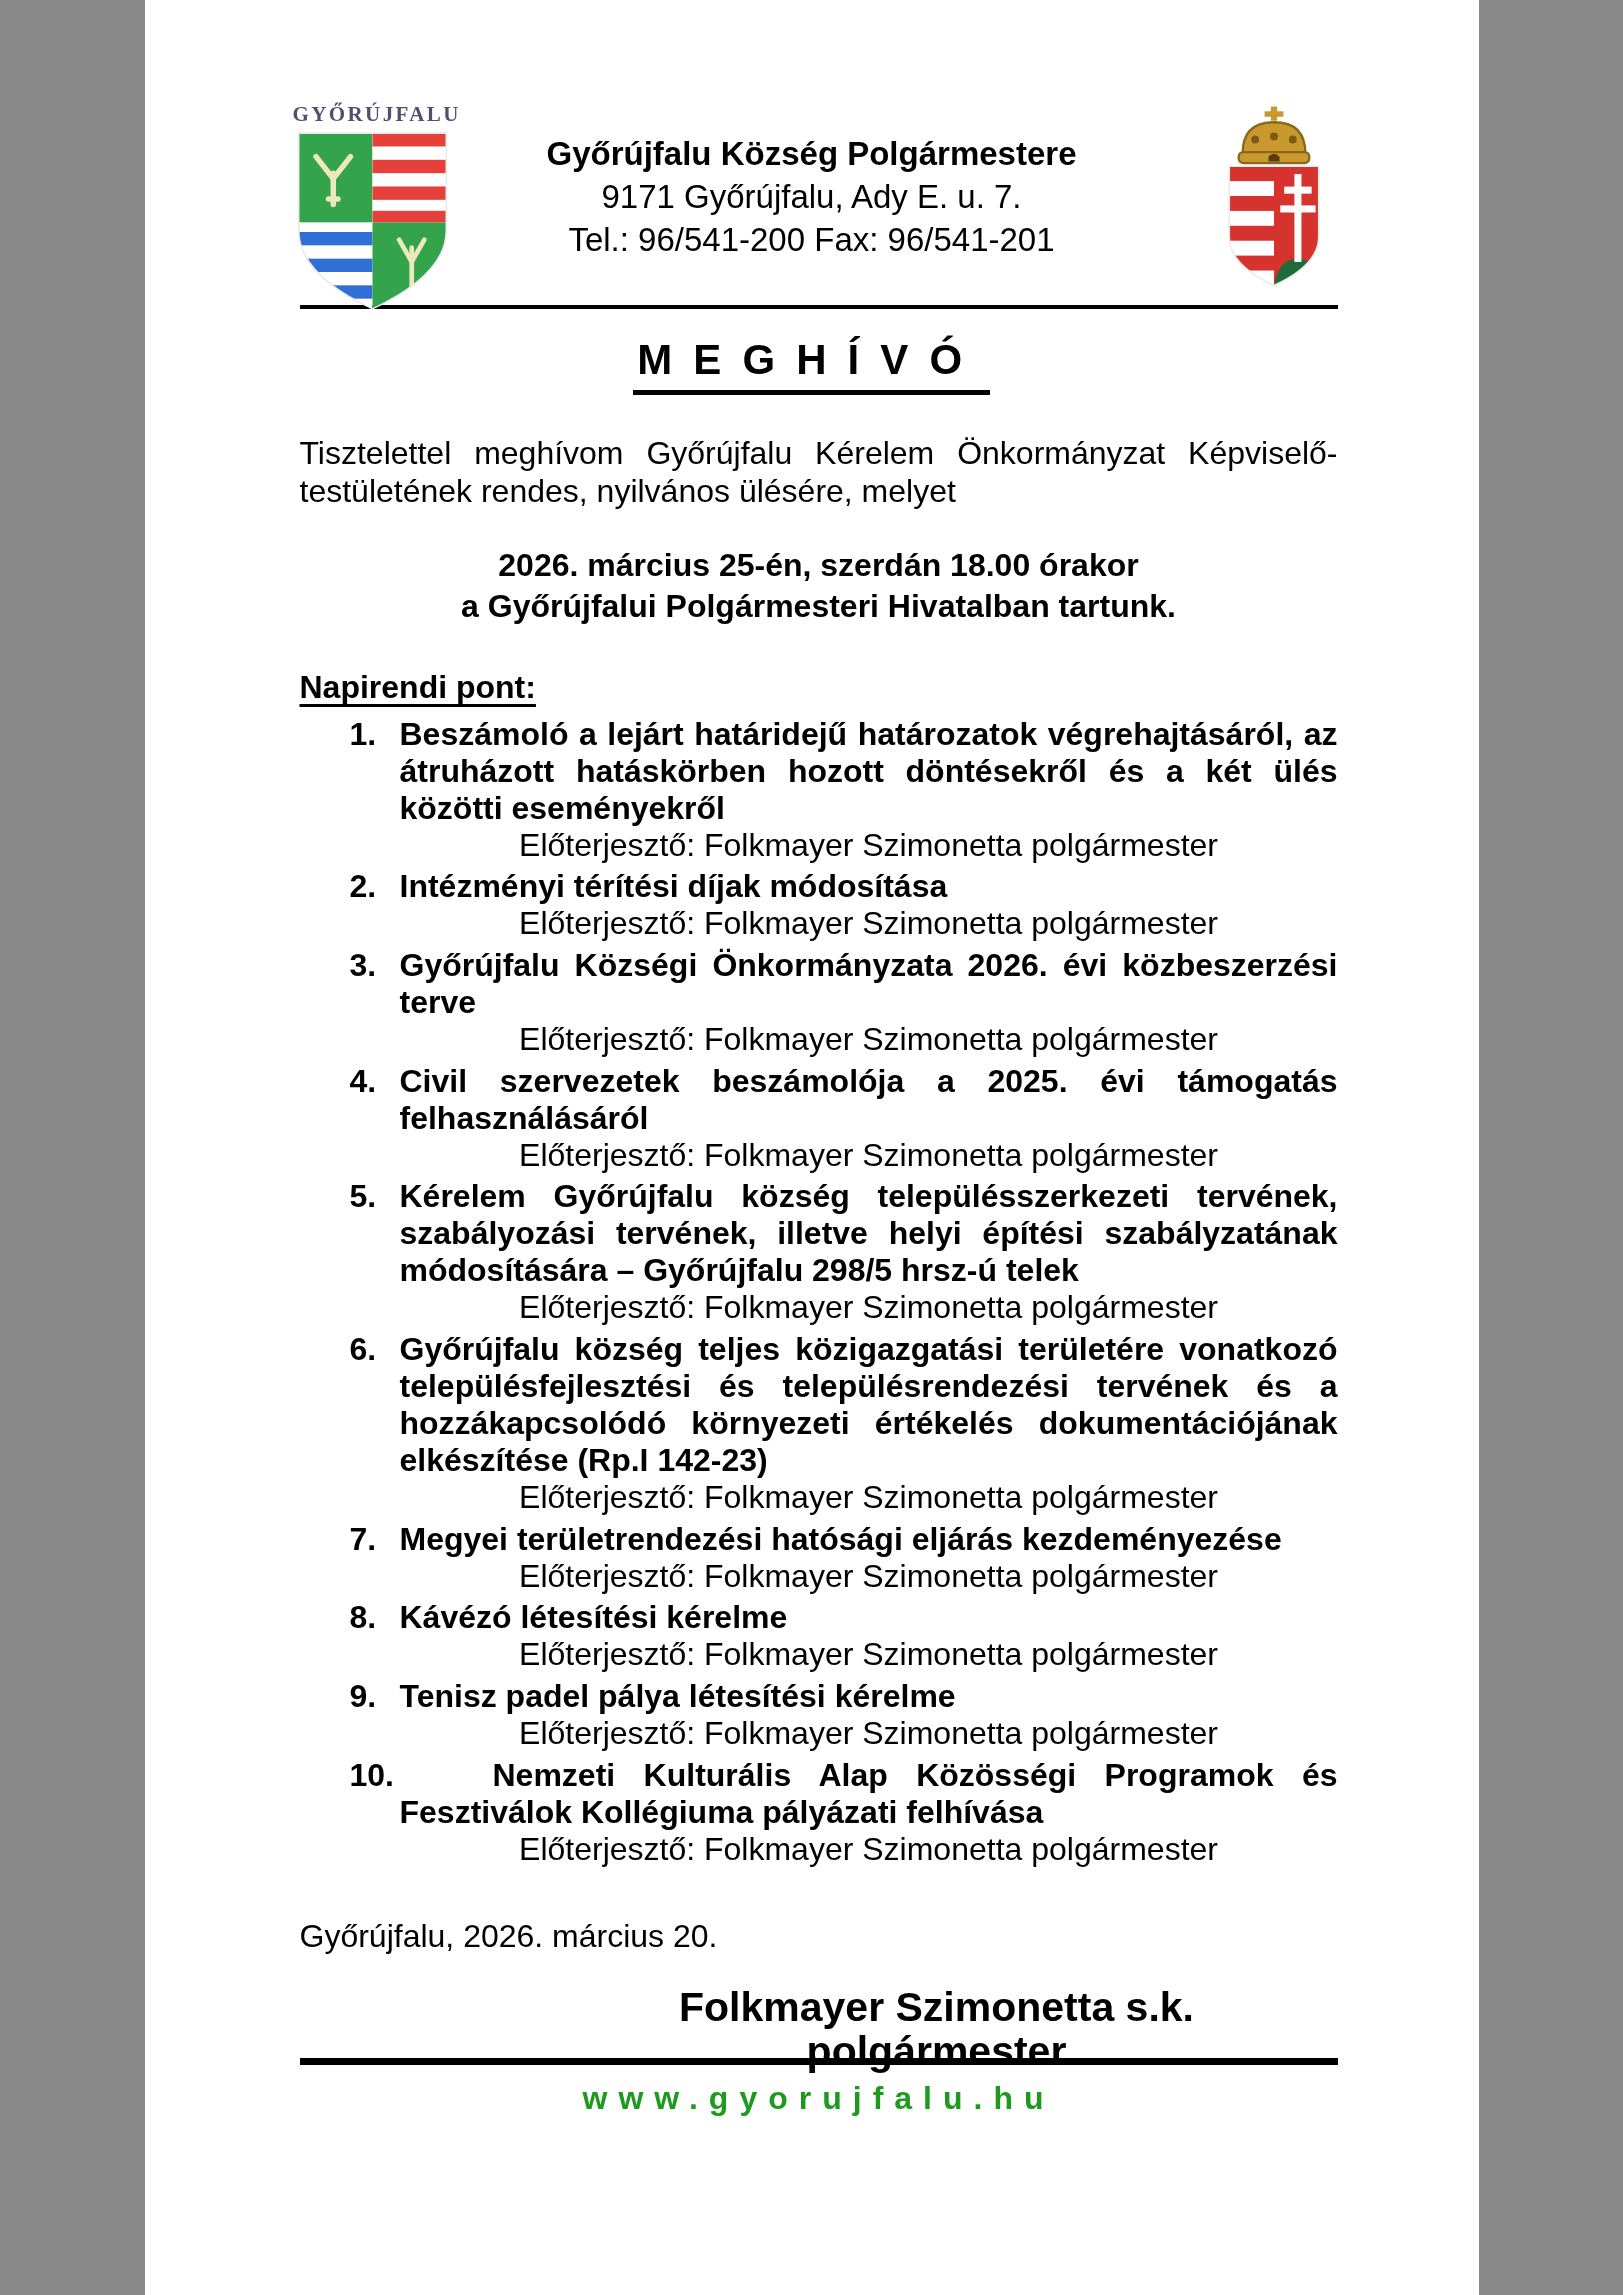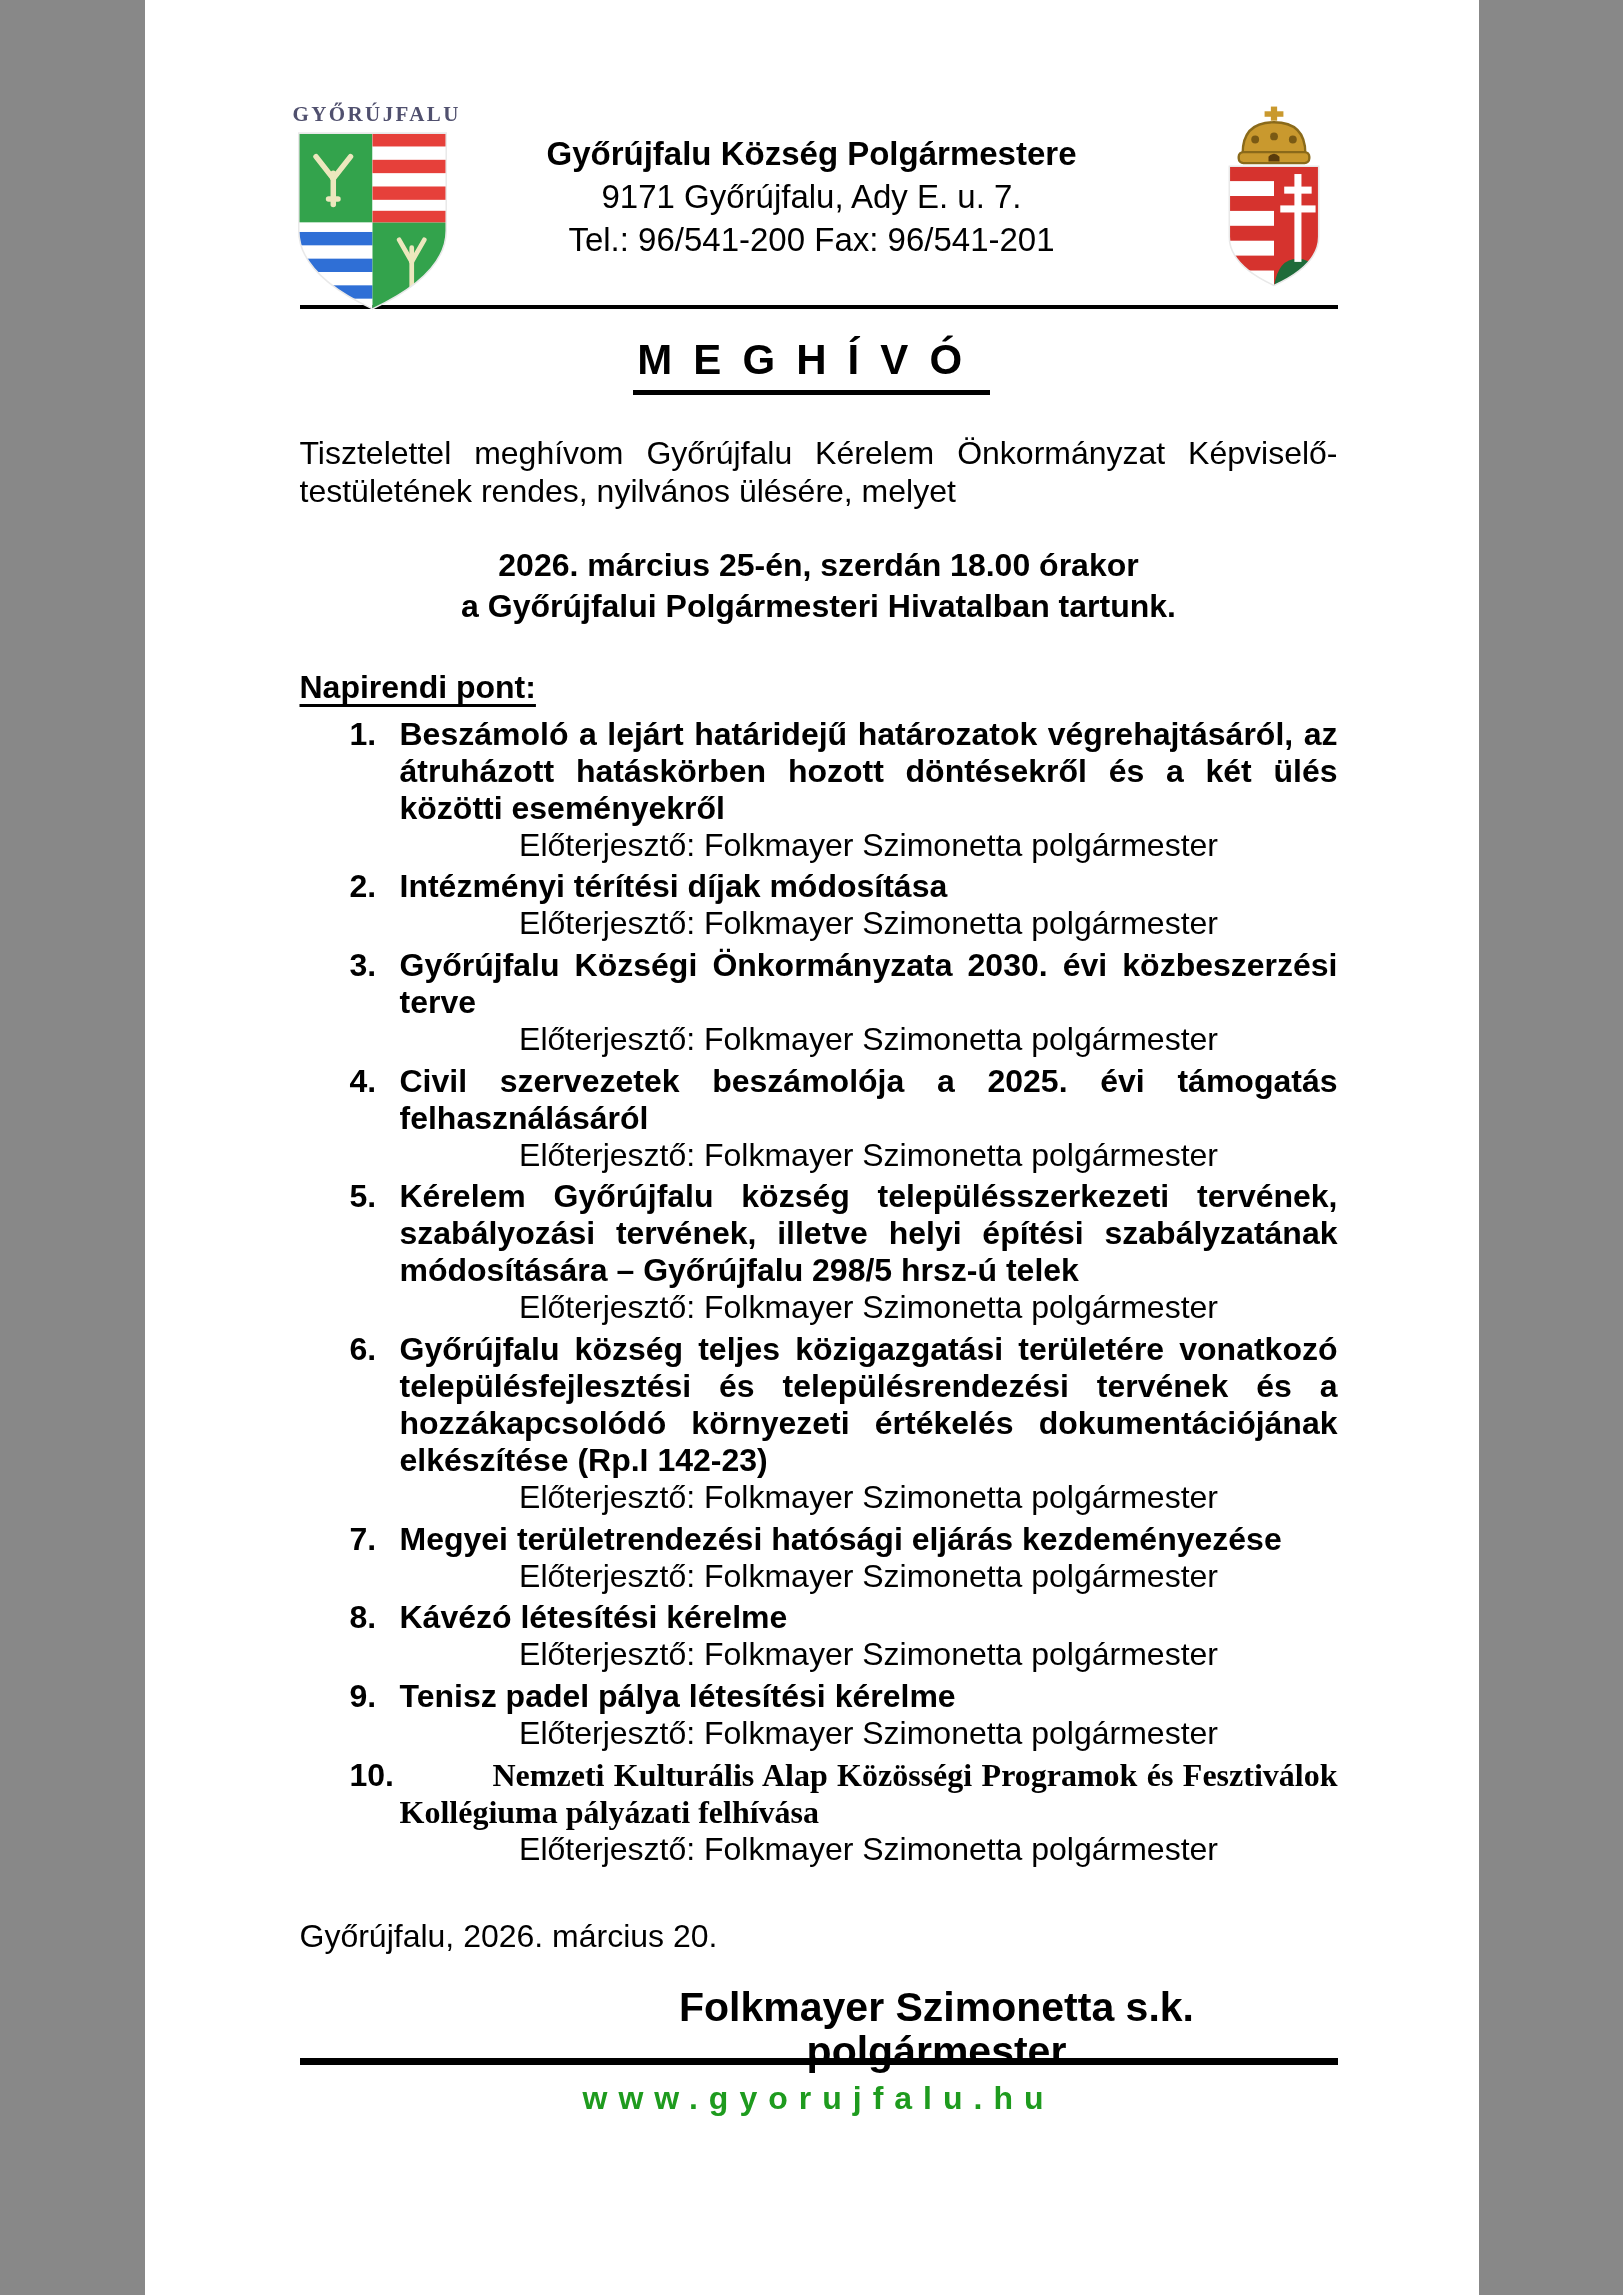--- a/index.html
+++ b/index.html
@@ -45,21 +45,21 @@
     margin-top:41px; font-weight:bold;
     text-decoration:underline; text-decoration-thickness:3.1px; text-underline-offset:5.5px;
   }
   .agenda { margin-top:9.4px; }
   .agenda-item { display:flex; margin-bottom:4.7px; line-height:37px; }
   .agenda-item .num {
     flex:0 0 100px; padding-left:50px; font-weight:bold;
   }
   .agenda-item .body { flex:1 1 auto; }
   .agenda-item .title { font-weight:bold; text-align:justify; }
-  .agenda-item.item-10 .title { text-indent:93px;font-family:Liberation Serif, serif; }
+  .agenda-item.item-10 .title { text-indent:93px; }
   .presenter { font-weight:normal;text-align:center; }
   .closing-date { margin-top:49px; }
   .signature {
     width:550px; margin:30px 126px 0 auto;
     text-align:center; font-weight:bold; font-size:41px; line-height:44px;
   }
   
   .footer { position:absolute; left:155px; right:141px; top:2058px; }
   .footer-rule { height:7px; background:#000; }
   .footer-site {
@@ -189,21 +189,21 @@
         <div class="num">2.</div>
         <div class="body">
           <div class="title">Intézményi térítési díjak módosítása</div>
           <div class="presenter">Előterjesztő: Folkmayer Szimonetta polgármester</div>
         </div>
       </div>
 
       <div class="agenda-item">
         <div class="num">3.</div>
         <div class="body">
-          <div class="title">Győrújfalu Községi Önkormányzata 2030. évi közbeszerzési terve</div>
+          <div class="title">Győrújfalu Községi Önkormányzata 2026. évi közbeszerzési terve</div>
           <div class="presenter">Előterjesztő: Folkmayer Szimonetta polgármester</div>
         </div>
       </div>
 
       <div class="agenda-item">
         <div class="num">4.</div>
         <div class="body">
           <div class="title">Civil szervezetek beszámolója a 2025. évi támogatás felhasználásáról</div>
           <div class="presenter">Előterjesztő: Folkmayer Szimonetta polgármester</div>
         </div>

